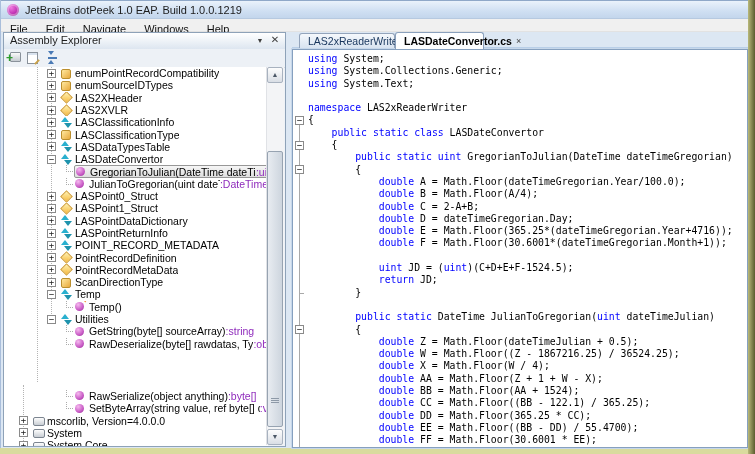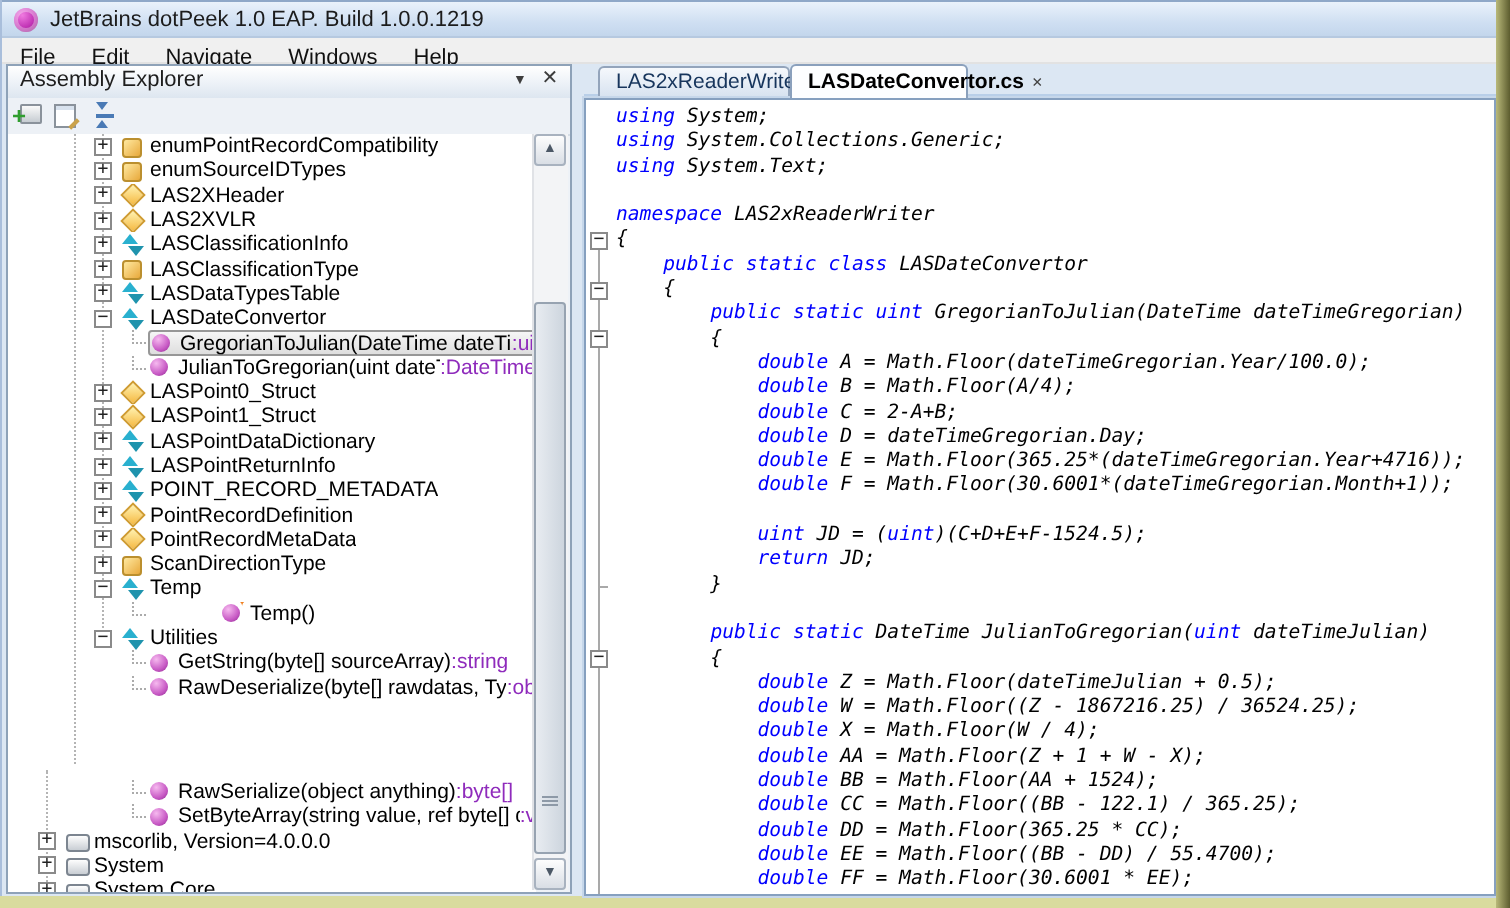--- a/index.html
+++ b/index.html
@@ -65,21 +65,21 @@
   #tabstrip{position:absolute;left:0;top:0;right:0;height:17px;}
   .tab{position:absolute;top:1px;height:15px;border:1px solid #93a4bb;border-bottom:none;border-radius:3px 3px 0 0;background:linear-gradient(#f5f8fc,#d8e3f0);box-sizing:border-box;display:flex;align-items:center;padding:0 5px 0 8px;font-size:10.5px;color:#17355c;white-space:nowrap;}
   .tab.active{top:0;height:17px;background:#fdfeff;border-color:#8aa0bc;font-weight:bold;color:#000;z-index:2;}
   .tab-close{margin-left:4px;font-size:9px;color:#444;font-weight:normal;}
   #tab-underline{position:absolute;left:0;top:15px;right:0;height:2px;background:#b9cfe8;}
   #codebox{position:absolute;left:0;top:17px;right:0;bottom:0;background:#fff;border:1px solid #86a0bf;box-shadow:0 0 0 1px #c6d7ea;box-sizing:border-box;overflow:hidden;}
   #gutter{position:absolute;left:0;top:0;bottom:0;width:15px;background:#fff;}
   #fold-vline{position:absolute;left:6px;top:70px;bottom:0;width:0;border-left:1px solid #a9a9a9;}
   .fold{position:absolute;left:2px;width:9px;height:9px;border:1px solid #8a8a8a;background:#fff;box-sizing:border-box;font-size:9px;line-height:6px;text-align:center;color:#222;font-family:"DejaVu Sans Mono",monospace;z-index:2;}
   #fold-tick{position:absolute;left:6px;top:243px;width:5px;height:1px;background:#a9a9a9;}
-  #code{position:absolute;left:15px;top:3px;right:0;font-family:"DejaVu Sans Mono",monospace;font-size:9.8px;line-height:12.3px;color:#000;font-style:italic;}
+  #code{position:absolute;left:15px;top:3px;right:0;font-family:"DejaVu Sans Mono",monospace;font-size:9.8px;line-height:12.3px;color:#000;}
   .cline{height:12.3px;white-space:pre;overflow:hidden;}
   .k{color:var(--kwclr);}
 </style>
 </head>
 <body>
 
 <div id="stage">
   <div id="strip-bottom"></div>
 
   <div id="win">
@@ -232,21 +232,21 @@
               <span class="tlabel">ScanDirectionType</span>
             </span>
           </div>
           <div class="trow" style="padding-left: 43px;">
             <span class="expander">−</span>
             <span class="rowc">
               <span class="ticon icon-struct"></span>
               <span class="tlabel">Temp</span>
             </span>
           </div>
-          <div class="trow" style="padding-left: 57px; gap: 36px;">
+          <div class="trow" style="padding-left: 57px;">
             <span class="lcon"></span>
             <span class="rowc">
               <span class="ticon icon-ctor"></span>
               <span class="tlabel">Temp()</span>
             </span>
           </div>
           <div class="trow" style="padding-left: 43px;">
             <span class="expander">−</span>
             <span class="rowc">
               <span class="ticon icon-struct"></span>

